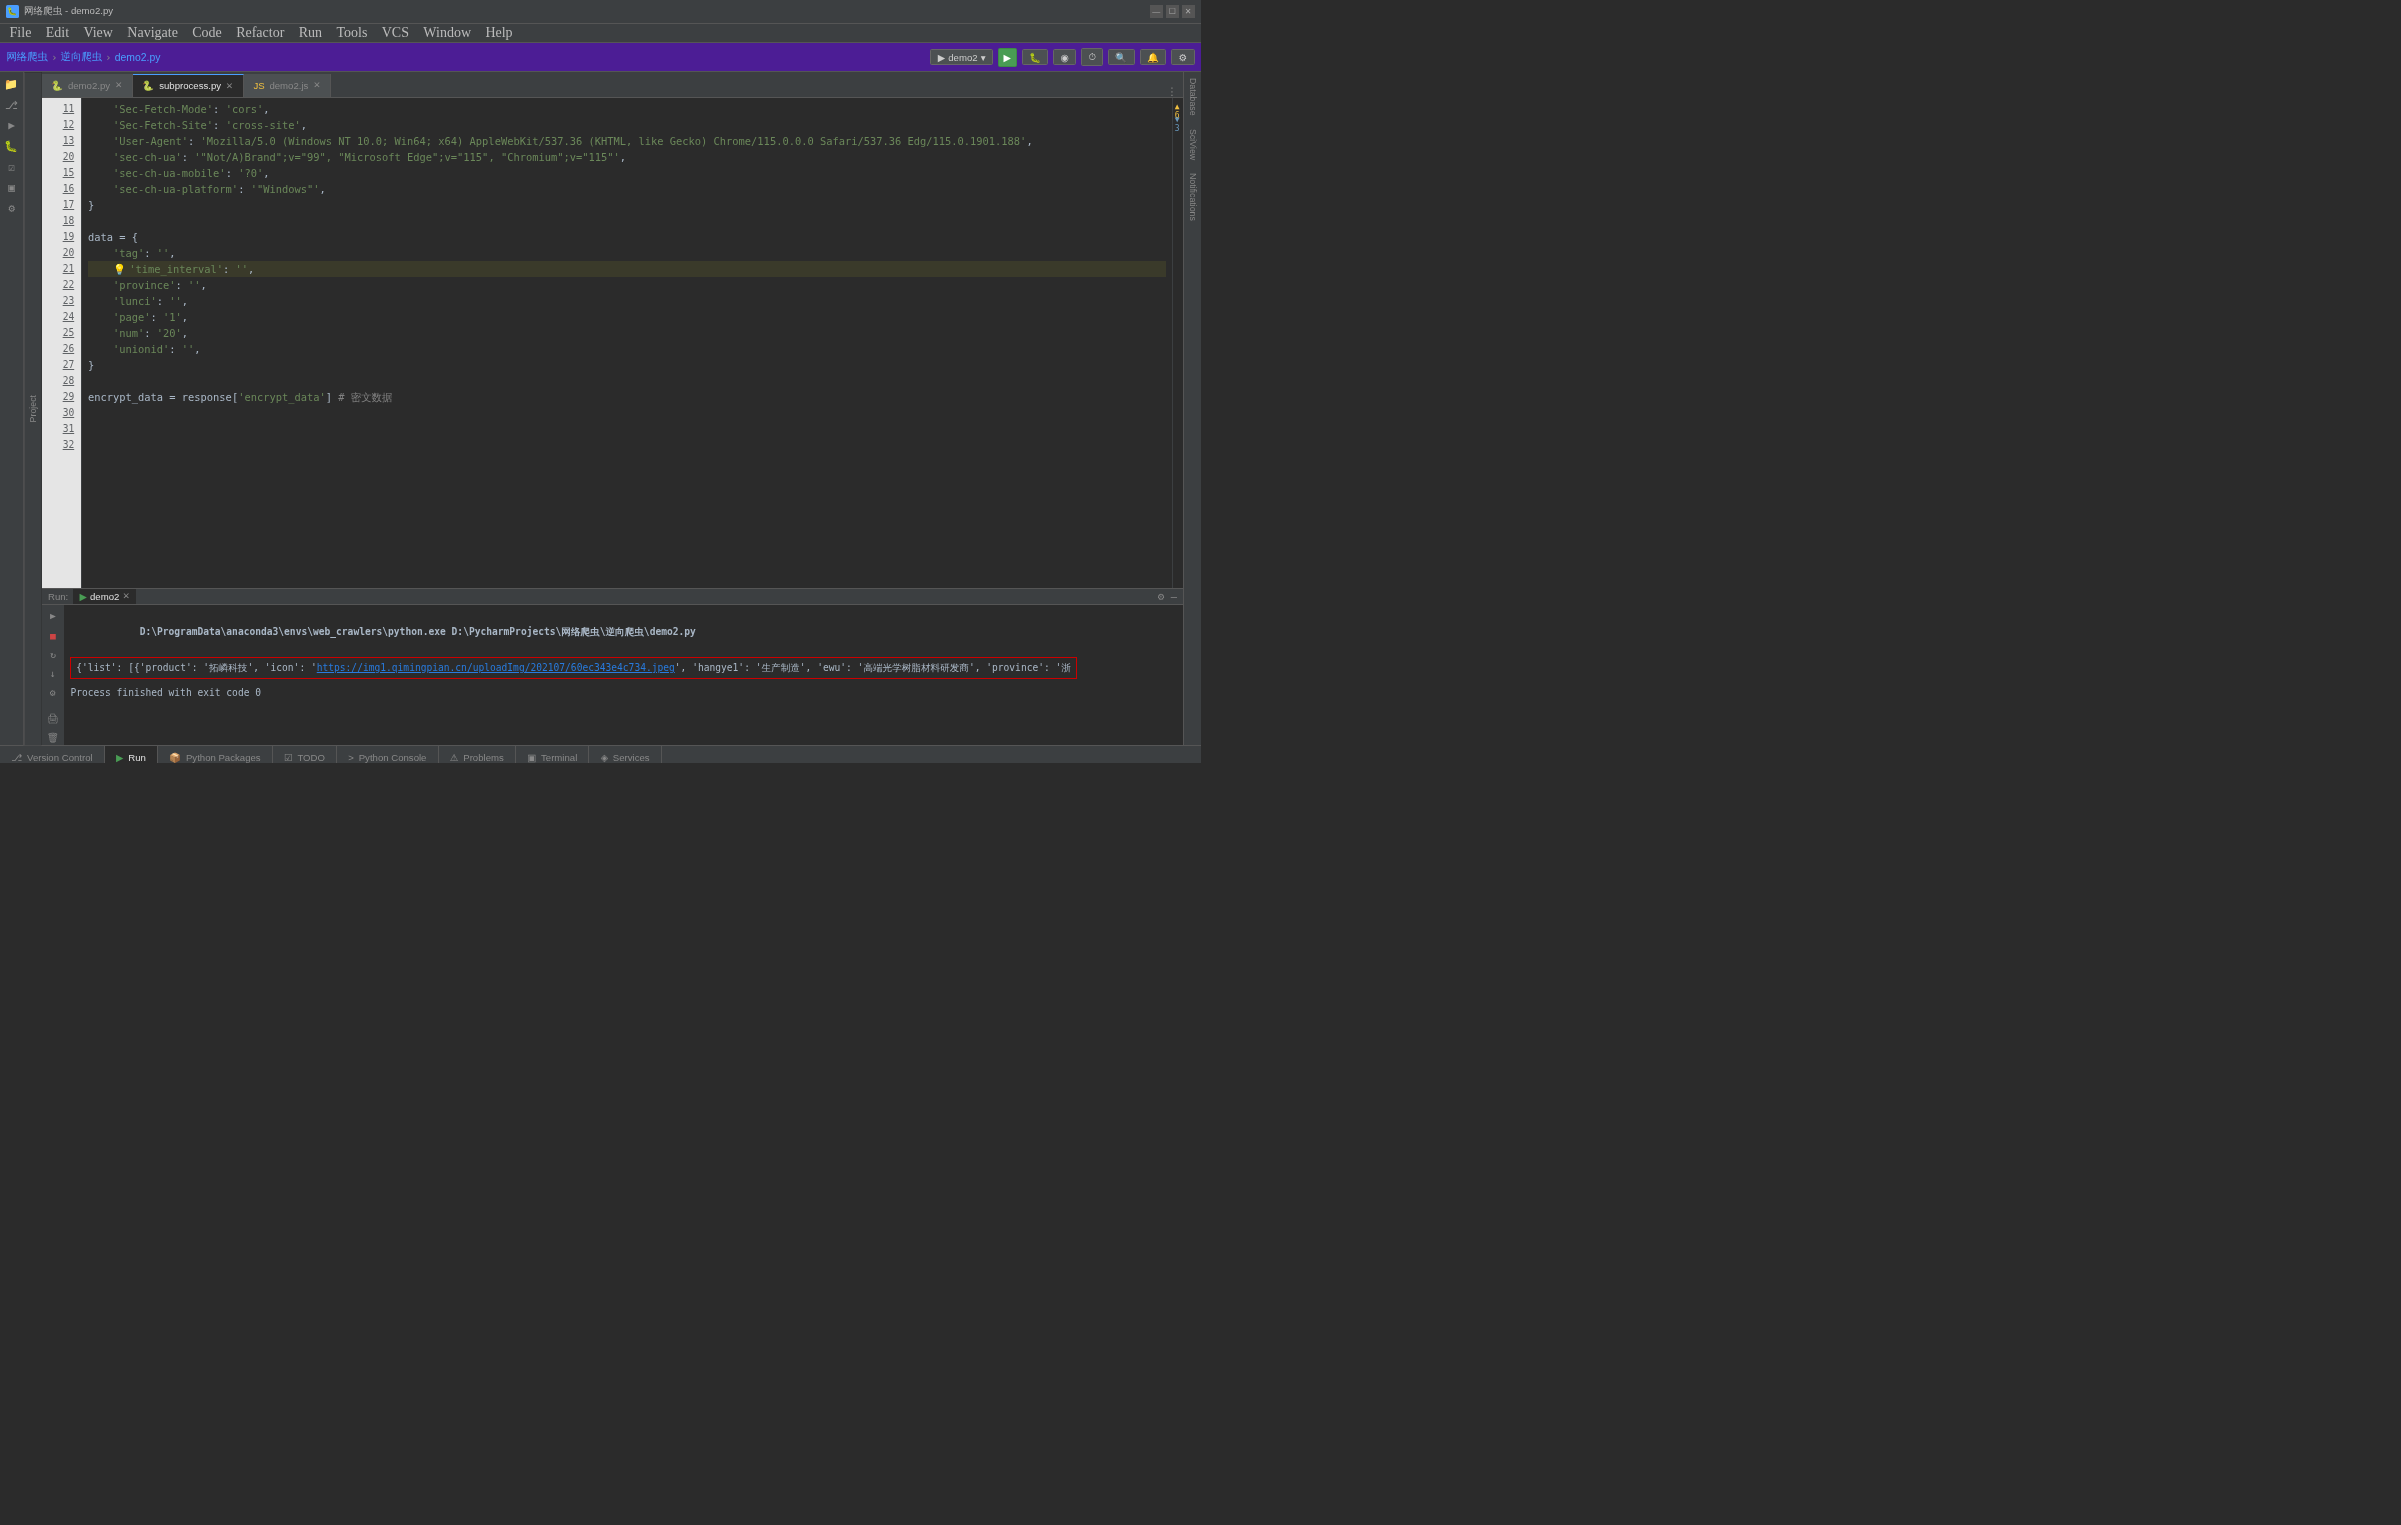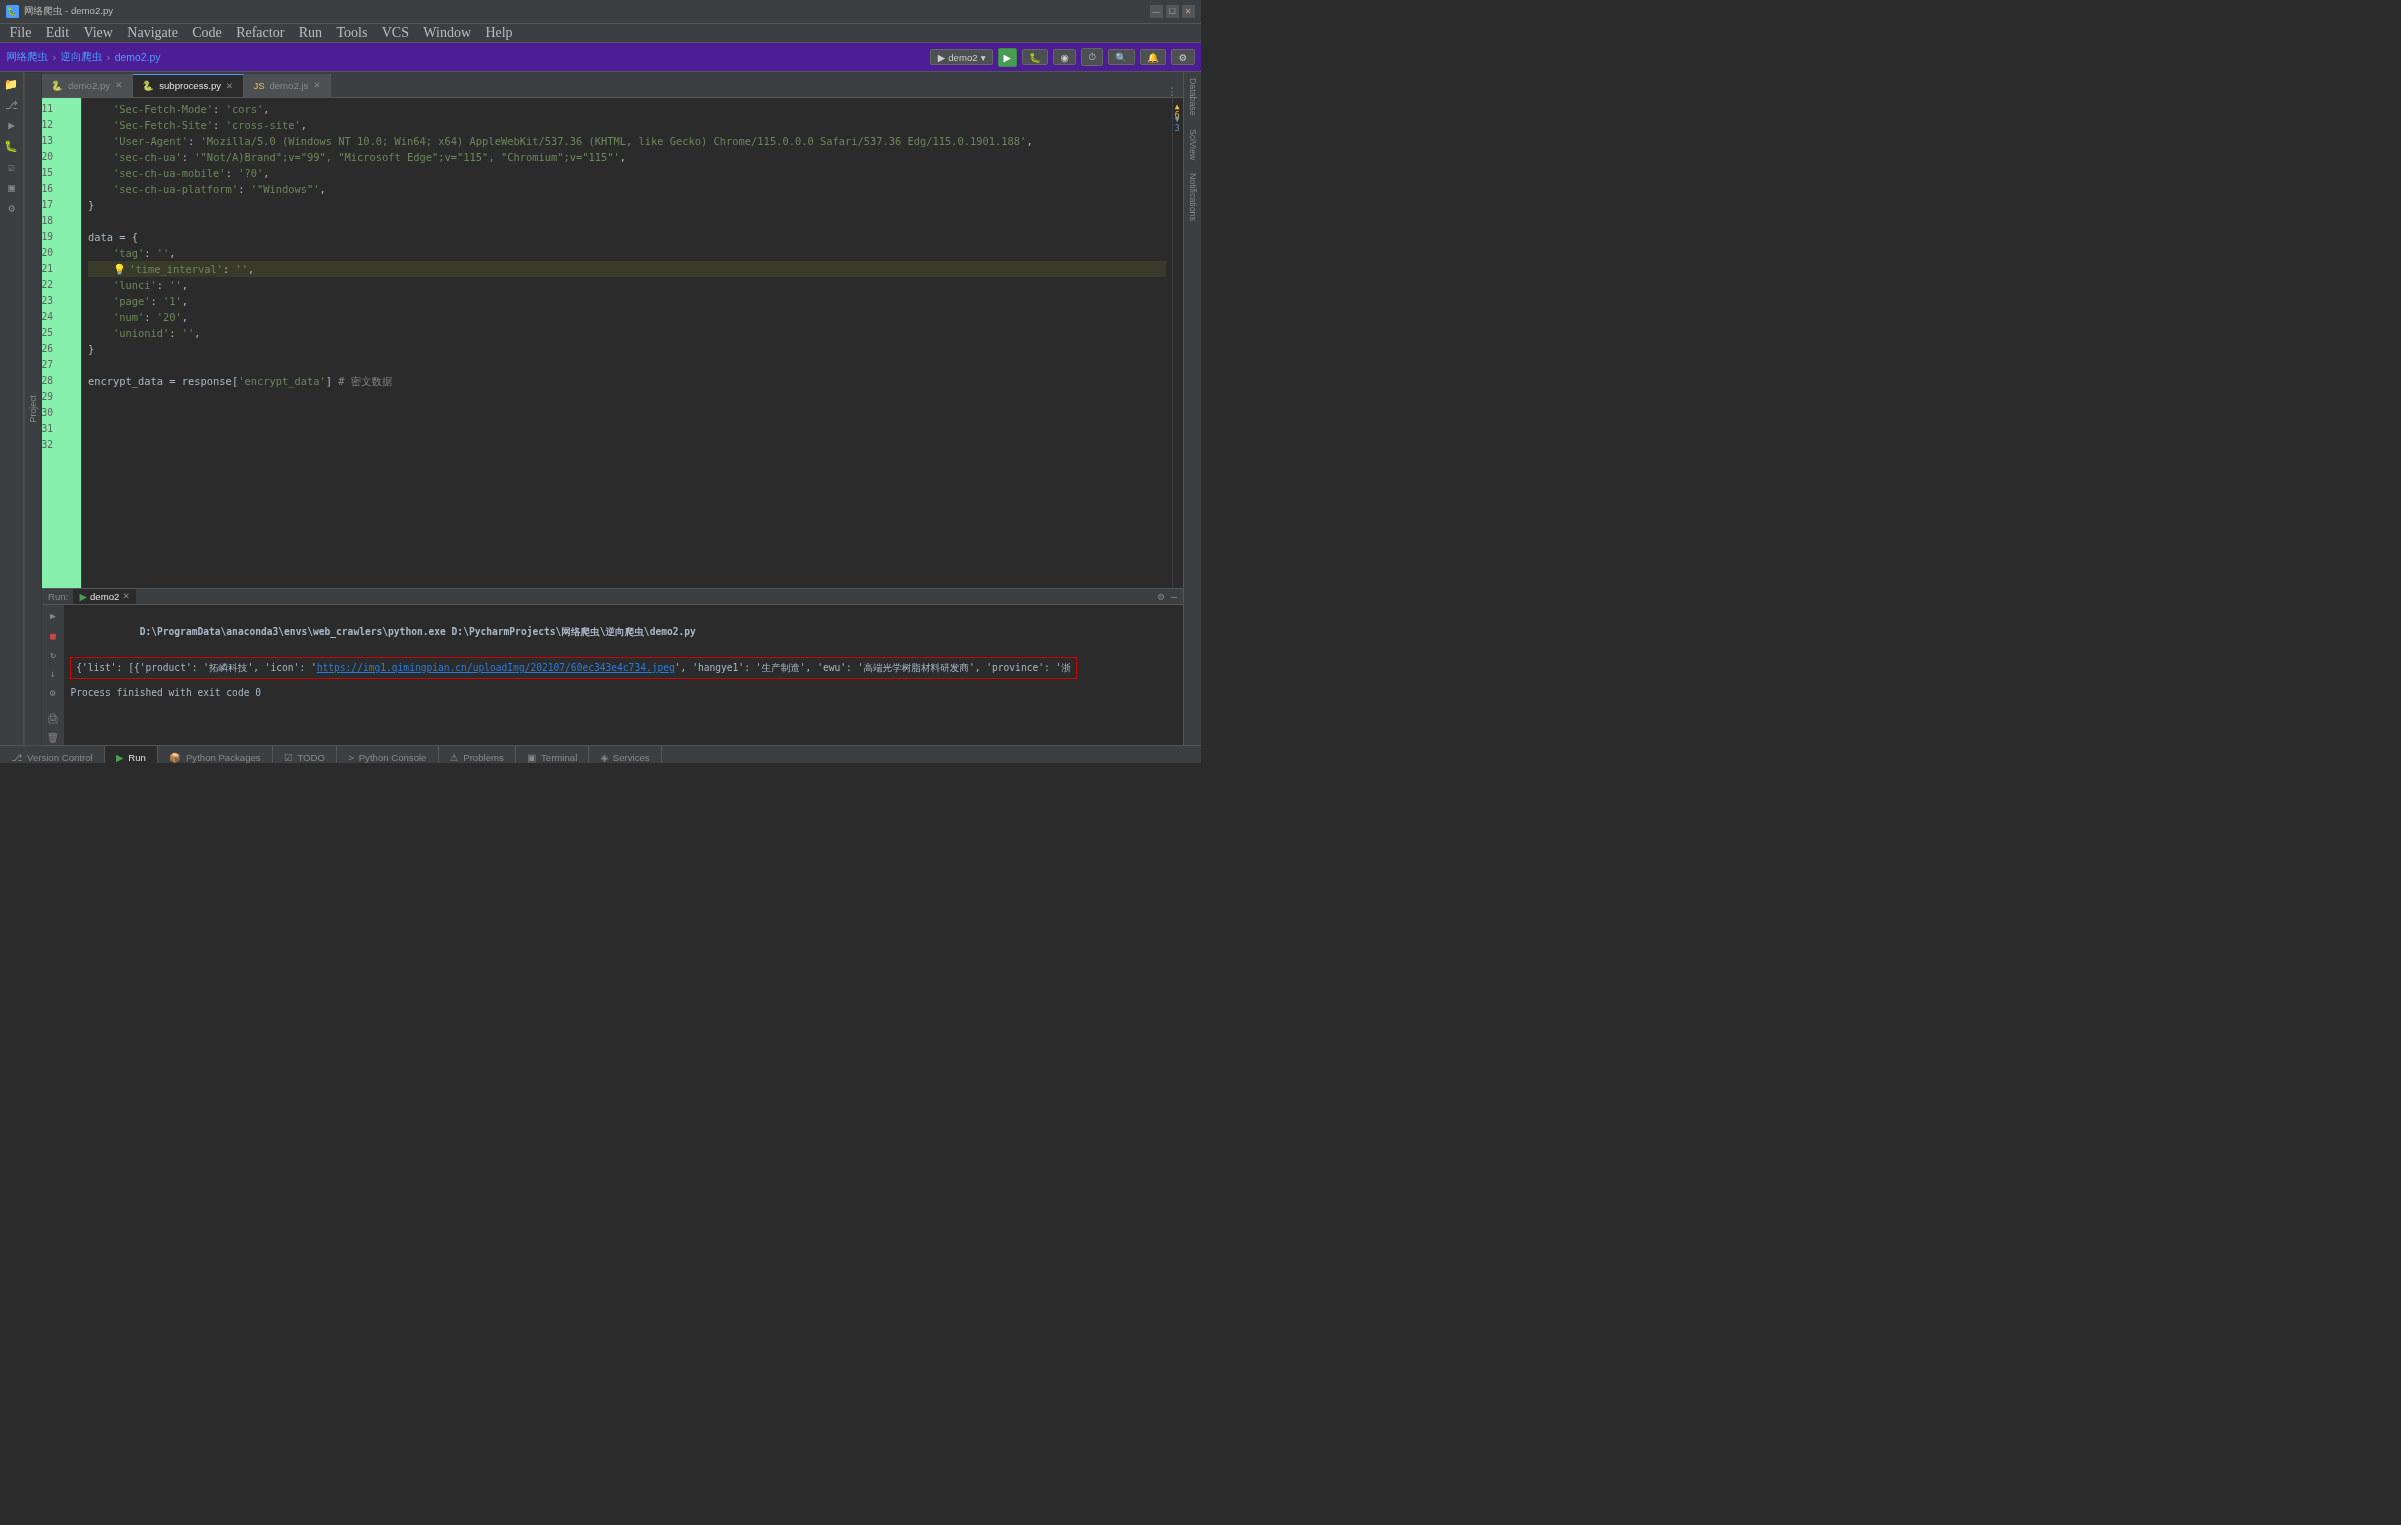--- a/index.html
+++ b/index.html
@@ -214,30 +214,31 @@
 
     
     .code-editor {
       flex: 1;
       display: flex;
       overflow: hidden;
       background: #2b2b2b;
     }
     .line-numbers {
       width: 40px;
-      background: #86efac;
+      background: #e5e5e5;
       padding: 3.2px 0;
-      text-align: left;
+      text-align: right;
       padding-right: 6.4px;
       color: #606366;
       font-size: 9.6px;
       line-height: 16px;
       border-right: 0.8px solid #3c3f41;
       user-select: none;
       flex-shrink: 0;
+      text-decoration: underline;
     }
     .code-content {
       flex: 1;
       padding: 3.2px 6.4px;
       overflow: auto;
       line-height: 16px;
       font-size: 10.4px;
     }
     .code-line {
       white-space: pre;
@@ -528,20 +529,21 @@
         <div class="code-line">    <span class="str">'Sec-Fetch-Site'</span>: <span class="str">'cross-site'</span>,</div>
         <div class="code-line">    <span class="str">'User-Agent'</span>: <span class="str">'Mozilla/5.0 (Windows NT 10.0; Win64; x64) AppleWebKit/537.36 (KHTML, like Gecko) Chrome/115.0.0.0 Safari/537.36 Edg/115.0.1901.188'</span>,</div>
         <div class="code-line">    <span class="str">'sec-ch-ua'</span>: <span class="str">'"Not/A)Brand";v="99", "Microsoft Edge";v="115", "Chromium";v="115"'</span>,</div>
         <div class="code-line">    <span class="str">'sec-ch-ua-mobile'</span>: <span class="str">'?0'</span>,</div>
         <div class="code-line">    <span class="str">'sec-ch-ua-platform'</span>: <span class="str">'"Windows"'</span>,</div>
         <div class="code-line">}</div>
         <div class="code-line">&nbsp;</div>
         <div class="code-line"><span class="var">data</span> = {</div>
         <div class="code-line">    <span class="str">'tag'</span>: <span class="str">''</span>,</div>
         <div class="code-line highlighted">    <span class="lightbulb">💡</span><span class="str">'time_interval'</span>: <span class="str">''</span>,</div>
+        <div class="code-line">    <span class="str">'province'</span>: <span class="str">''</span>,</div>
         <div class="code-line">    <span class="str">'lunci'</span>: <span class="str">''</span>,</div>
         <div class="code-line">    <span class="str">'page'</span>: <span class="str">'1'</span>,</div>
         <div class="code-line">    <span class="str">'num'</span>: <span class="str">'20'</span>,</div>
         <div class="code-line">    <span class="str">'unionid'</span>: <span class="str">''</span>,</div>
         <div class="code-line">}</div>
         <div class="code-line">&nbsp;</div>
         <div class="code-line"><span class="var">encrypt_data</span> = response[<span class="str">'encrypt_data'</span>] <span class="comment"># 密文数据</span></div>
         <div class="code-line">&nbsp;</div>
       </div>
       <div class="editor-scrollbar">

